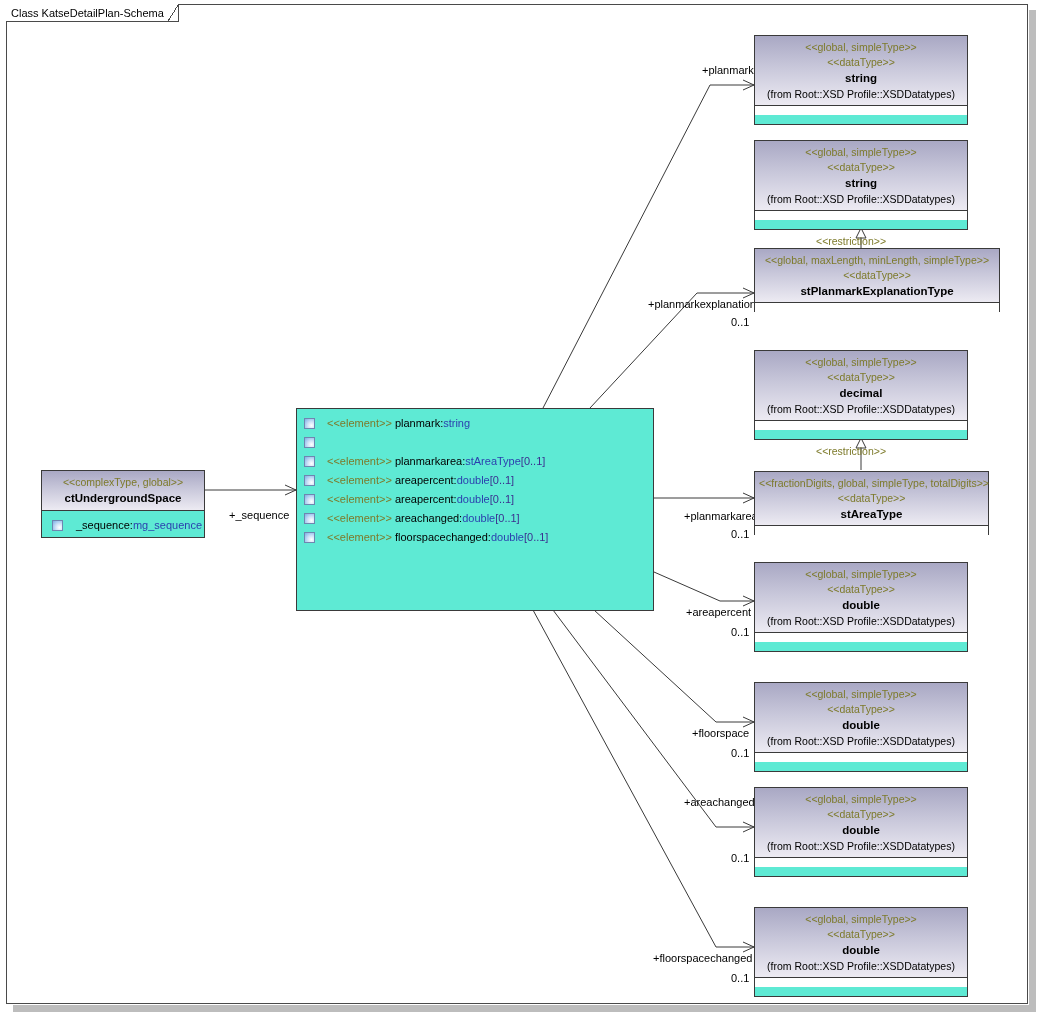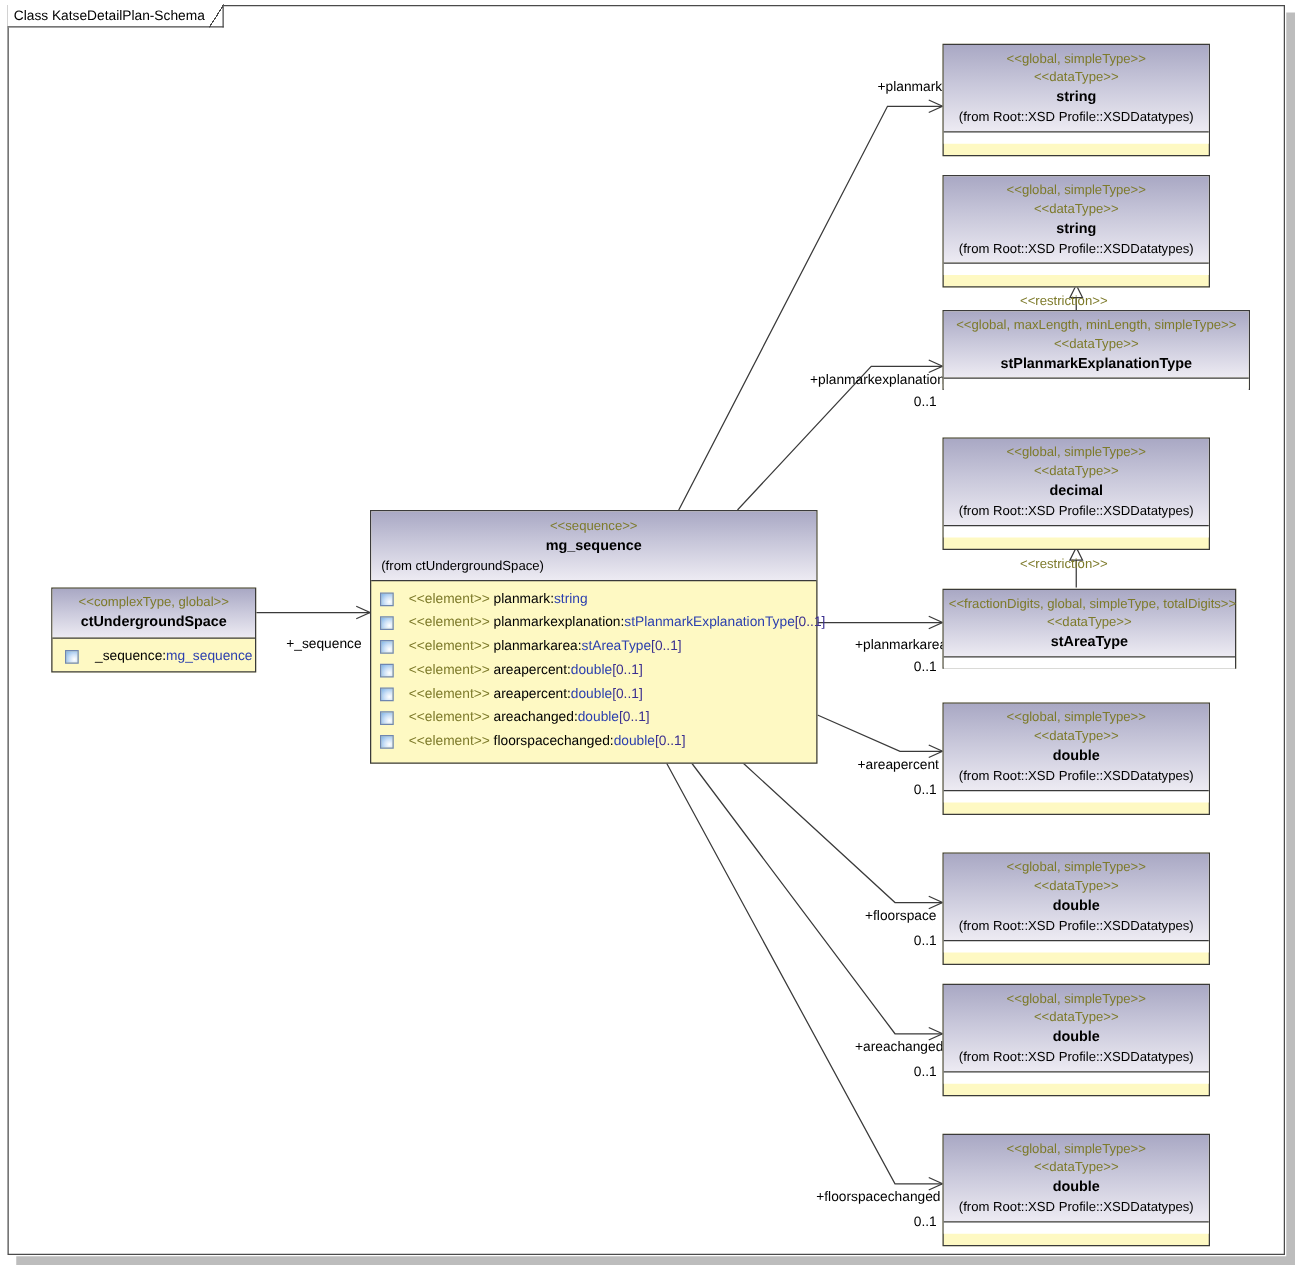--- a/index.html
+++ b/index.html
@@ -83,21 +83,21 @@
     stroke: #3a3a3a;
     stroke-width: 1;
     fill: none;
   }
 
   
   .uml {
     position: absolute;
     border: 1px solid #3a3a3a;
     box-sizing: border-box;
-    background: #fef9c3;
+    background: #5eead4;
   }
   .uml .head {
     background: linear-gradient(to bottom, #a9a8c4 0%, #c8c7da 45%, #eceaf2 99%);
     padding: 3px 4px 4px 4px;
     text-align: center;
     box-sizing: border-box;
   }
   .uml .head.plain {
     border-bottom: 1px solid #3a3a3a;
   }
@@ -284,21 +284,21 @@
 
   <div class="conn-label" style="left:684px; top:510px;">+planmarkarea</div>
   <div class="conn-mult" style="left:731px; top:528px;">0..1</div>
 
   <div class="conn-label" style="left:686px; top:606px;">+areapercent</div>
   <div class="conn-mult" style="left:731px; top:626px;">0..1</div>
 
   <div class="conn-label" style="left:692px; top:727px;">+floorspace</div>
   <div class="conn-mult" style="left:731px; top:747px;">0..1</div>
 
-  <div class="conn-label" style="left:684px; top:832px;">+areachanged</div>
+  <div class="conn-label" style="left:684px; top:796px;">+areachanged</div>
   <div class="conn-mult" style="left:731px; top:852px;">0..1</div>
 
   <div class="conn-label" style="left:653px; top:952px;">+floorspacechanged</div>
   <div class="conn-mult" style="left:731px; top:972px;">0..1</div>
 
   <div class="conn-label" style="left:229px; top:509px;">+_sequence</div>
 
   <div class="uml" id="ct-box" style="left:41px; top:470px; width:164px; height:68px;">
     <div class="head plain">
       <div class="stereo">&lt;&lt;complexType, global&gt;&gt;</div>
@@ -306,33 +306,27 @@
     </div>
     <div style="padding:3px 0 3px 0;">
       <div class="attr-row">
         <span class="attr-icon"></span>
         <span class="attr-text"><span>_sequence:</span><span class="t-blue">mg_sequence</span></span>
       </div>
     </div>
   </div>
 
   <div class="uml" id="seq-box" style="left:296px; top:408px; width:358px; height:203px;">
-    <div class="head plain">
-      <div class="stereo">&lt;&lt;sequence&gt;&gt;</div>
-      <div class="cname">mg_sequence</div>
-      <div class="fromline" style="text-align:left;">(from ctUndergroundSpace)</div>
-    </div>
     <div class="attr-list" id="seq-elements">
         <div class="attr-row">
           <span class="attr-icon"></span>
           <span class="attr-text"><span class="ster-in">&lt;&lt;element&gt;&gt; </span><span>planmark:</span><span class="t-blue">string</span></span>
         </div>
         <div class="attr-row">
           <span class="attr-icon"></span>
-          <span class="attr-text"><span class="ster-in">&lt;&lt;element&gt;&gt; </span><span>planmarkexplanation:</span><span class="t-blue">stPlanmarkExplanationType</span><span class="t-purple">[0..1]</span></span>
         </div>
         <div class="attr-row">
           <span class="attr-icon"></span>
           <span class="attr-text"><span class="ster-in">&lt;&lt;element&gt;&gt; </span><span>planmarkarea:</span><span class="t-blue">stAreaType</span><span class="t-purple">[0..1]</span></span>
         </div>
         <div class="attr-row">
           <span class="attr-icon"></span>
           <span class="attr-text"><span class="ster-in">&lt;&lt;element&gt;&gt; </span><span>areapercent:</span><span class="t-blue">double</span><span class="t-purple">[0..1]</span></span>
         </div>
         <div class="attr-row">

